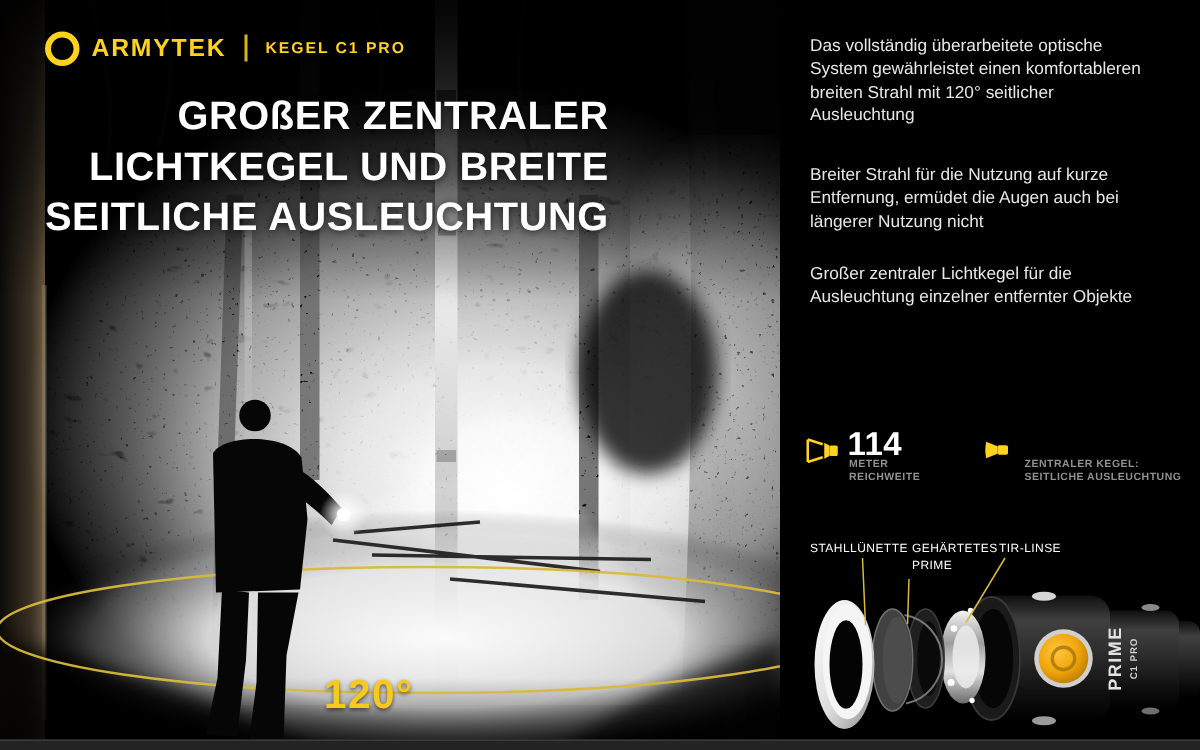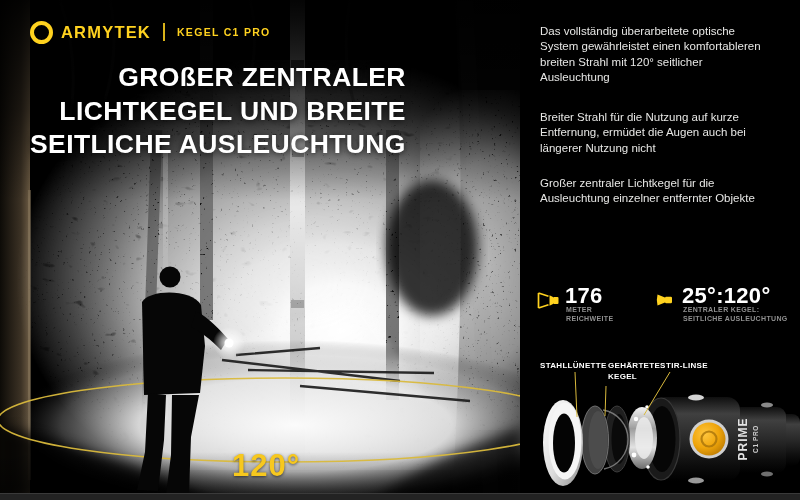--- a/index.html
+++ b/index.html
@@ -9,36 +9,36 @@
   .photo{position:absolute;left:0;top:0;width:520px;height:500px;overflow:hidden;background:#a16207;}
   .photo svg{position:absolute;left:0;top:0;}
   .brandbar{position:absolute;left:30px;top:20px;display:flex;align-items:center;height:24px;}
   .logo-ring{width:15px;height:15px;border:4px solid #FFD21F;border-radius:50%;}
   .brand-name{color:#FFD21F;font-size:16.5px;font-weight:bold;letter-spacing:1.2px;margin-left:8px;}
   .brand-sep{width:2px;height:18px;background:#FFD21F;opacity:.85;margin:0 12px;}
   .product-name{color:#FFD21F;font-size:10.5px;font-weight:bold;letter-spacing:1.3px;}
   .headline{position:absolute;left:30px;top:61px;margin:0;color:#fff;font-size:26.5px;line-height:33.5px;
             font-weight:bold;letter-spacing:.4px;white-space:pre-line;
             text-shadow:0 1px 6px rgba(0,0,0,.7);text-align:right;}
-  .angle-label{position:absolute;left:232px;top:448px;color:#F7C81E;font-size:31px;font-weight:bold;
+  .angle-label{position:absolute;left:216px;top:448px;color:#F7C81E;font-size:27px;font-weight:bold;
                letter-spacing:1px;text-shadow:0 1px 3px rgba(0,0,0,.6);}
   
   .panel{position:absolute;left:520px;top:0;width:327px;height:500px;background:#000;padding-left:28px;}
   .para{position:absolute;left:20px;width:252px;margin:0;color:#e7e7e5;font-size:11.5px;
         line-height:15.4px;white-space:pre-line;font-weight:normal;}
   .p1{top:24px}.p2{top:110px}.p3{top:176px}.p4{top:225px}
   .spec-icon{position:absolute;top:292px;}
   .si1{left:17px}.si2{left:136px}
   .spec-value{position:absolute;top:283px;color:#fff;font-size:22px;font-weight:bold;letter-spacing:.3px;}
   .sv1{left:45px}.sv2{left:162px}
   .spec-caption{position:absolute;top:306px;color:#909090;font-size:7px;font-weight:bold;
                 letter-spacing:.35px;line-height:8.6px;white-space:pre-line;}
   .sc1{left:46px}.sc2{left:163px}
   .product-section{position:absolute;left:0;top:355px;width:280px;height:145px;}
-  .diag-label{position:absolute;top:5px;color:#fff;font-size:8px;font-weight:bold;letter-spacing:.3px;
+  .diag-label{position:absolute;top:5px;color:#fff;font-size:8px;font-weight:normal;letter-spacing:.3px;
               line-height:11px;white-space:pre-line;}
   .dl1{left:20px}.dl2{left:88px}.dl3{left:146px}
   .floor-strip{position:absolute;left:0;top:493px;width:800px;height:7px;background:#232323;
                border-top:1px solid #3a3a3a;box-sizing:border-box;}
 </style>
 </head>
 <body>
 
 <div class="stage">
 
@@ -186,29 +186,28 @@
 Ausleuchtung einzelner entfernter Objekte</p>
     <p class="para p2">Breiter Strahl für die Nutzung auf kurze
 Entfernung, ermüdet die Augen auch bei
 längerer Nutzung nicht</p>
 
     <svg class="spec-icon si1" width="22" height="17" viewBox="0 0 22 17">
       <rect x="16" y="5" width="5.5" height="7" rx="1" fill="#FFD21F"></rect>
       <polygon points="16,5 12.5,3.2 12.5,13.8 16,12" fill="#FFD21F"></polygon>
       <path d="M11.5,4.2 L1.5,1 M11.5,12.8 L1.5,16 M1.5,1 L1.5,16" stroke="#FFD21F" stroke-width="1.7" fill="none"></path>
     </svg>
-    <div class="spec-value sv1">176</div>
+    <div class="spec-value sv1">114</div>
     <div class="spec-caption sc1">METER
 REICHWEITE</div>
 
     <svg class="spec-icon si2" width="18" height="16" viewBox="0 0 18 16">
       <path d="M1.5,2.5 L9,5.5 L9,10.5 L1.5,13.5 Q0.2,8 1.5,2.5 Z" fill="#FFD21F"></path>
       <rect x="9" y="4.8" width="7" height="6.4" rx="1.2" fill="#FFD21F"></rect>
     </svg>
-    <div class="spec-value sv2">25°:120°</div>
     <div class="spec-caption sc2">ZENTRALER KEGEL:
 SEITLICHE AUSLEUCHTUNG</div>
 
     <div class="product-section">
       <svg width="280" height="145" viewBox="0 0 280 145">
         <defs>
           <linearGradient id="gBody" x1="0" y1="0" x2="0" y2="1">
             <stop offset="0%" stop-color="#0f0f0f"></stop>
             <stop offset="20%" stop-color="#404040"></stop>
             <stop offset="48%" stop-color="#2a2a2a"></stop>
@@ -281,19 +280,19 @@
 
         <g stroke="#D9B93C" stroke-width="1">
           <line x1="55" y1="17" x2="57" y2="62"></line>
           <line x1="86" y1="31" x2="85" y2="61"></line>
           <line x1="150" y1="17" x2="124" y2="60"></line>
         </g>
       </svg>
 
       <div class="diag-label dl1">STAHLLÜNETTE</div>
       <div class="diag-label dl2">GEHÄRTETES
-KEGEL</div>
+PRIME</div>
       <div class="diag-label dl3">TIR-LINSE</div>
     </div>
   </aside>
 
   <div class="floor-strip"></div>
 </div>
 
 </body></html>

